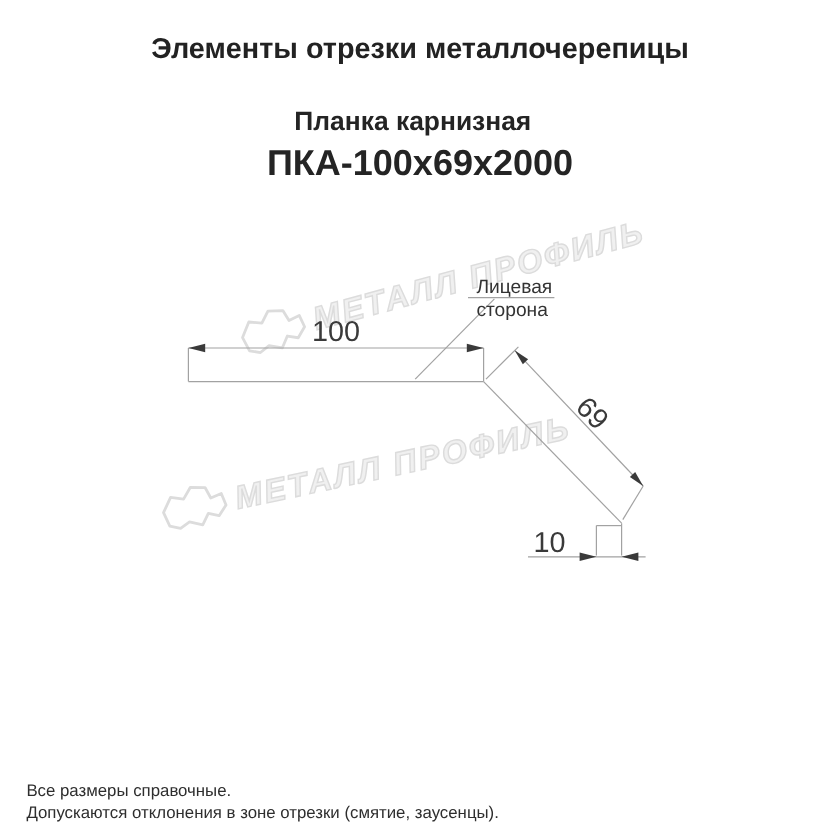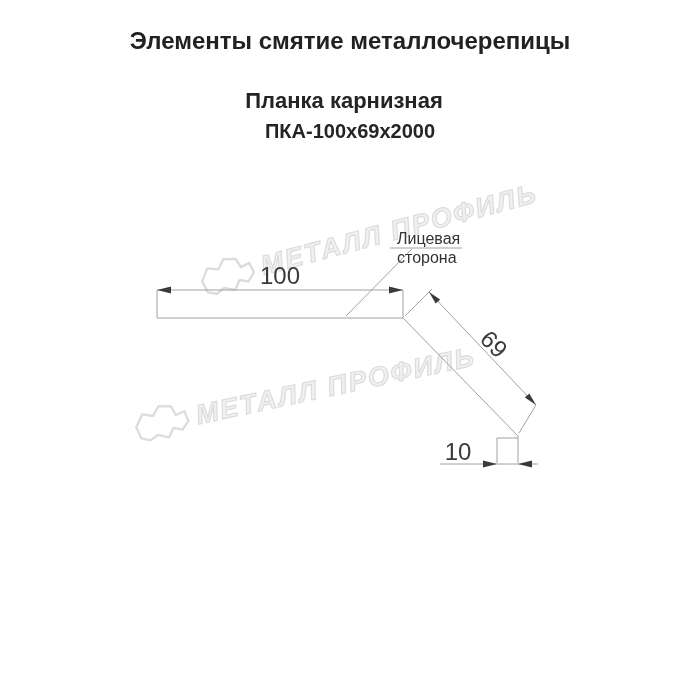--- a/index.html
+++ b/index.html
@@ -5,21 +5,21 @@
   html,body{margin:0;padding:0;background:#fff;}
   .page{position:relative;width:700px;height:700px;background:#fff;overflow:hidden;
         font-family:"Liberation Sans",sans-serif;}
 
   
   .title{position:absolute;top:27px;left:0;width:700px;text-align:center;
          font-size:24px;font-weight:bold;color:#222;}
   .subtitle{position:absolute;top:88px;left:0;width:688px;text-align:center;
             font-size:22px;font-weight:bold;color:#242424;}
   .model{position:absolute;top:120px;left:0;width:700px;text-align:center;
-         font-size:20px;font-weight:bold;color:#242424;}
+         font-size:30px;font-weight:bold;color:#242424;}
 
   
   .watermark{position:absolute;display:flex;align-items:center;gap:7px;
              transform-origin:0 100%;z-index:1;pointer-events:none;}
   .wm-a{left:206px;top:261px;transform:rotate(-15deg);}
   .wm-b{left:139px;top:407px;transform:rotate(-12deg);}
   .wm-text{font-size:27px;font-weight:bold;font-style:italic;letter-spacing:2px;
            white-space:nowrap;color:#f0f0f0;-webkit-text-stroke:1.2px #dcdcdc;}
   .cloud{flex:0 0 auto;}
 
@@ -32,21 +32,21 @@
 
   
   .notes{position:absolute;left:22px;top:649px;z-index:3;
          font-size:14px;color:#2e2e2e;line-height:19px;}
 </style>
 </head>
 <body>
 
 <div class="page">
 
-  <div class="title">Элементы смятие металлочерепицы</div>
+  <div class="title">Элементы отрезки металлочерепицы</div>
   <div class="subtitle">Планка карнизная</div>
   <div class="model">ПКА-100х69х2000</div>
 
   <div class="watermark wm-a">
     <svg class="cloud" width="56" height="42" viewBox="0 0 60 44">
       <path d="M5,34 L2,21 L11,9 L22,13 L30,4 L43,7 L46,17 L56,15 L58,26 L50,34 L41,30 L34,39 L23,34 L14,38 Z" fill="#ffffff" stroke="#dcdcdc" stroke-width="2.5" stroke-linejoin="round"></path>
     </svg>
     <span class="wm-text">МЕТАЛЛ ПРОФИЛЬ</span>
   </div>
   <div class="watermark wm-b">
@@ -92,14 +92,18 @@
     </g>
 
     <g>
       <line x1="412" y1="249" x2="346" y2="316"></line>
       <line x1="390" y1="248" x2="462" y2="248"></line>
       <text class="lbl" x="397" y="244">Лицевая</text>
       <text class="lbl" x="397" y="263">сторона</text>
     </g>
   </svg>
 
+  <div class="notes">
+    <div>Все размеры справочные.</div>
+    <div>Допускаются отклонения в зоне отрезки (смятие, заусенцы).</div>
+  </div>
 
 </div>
 
 </body></html>

